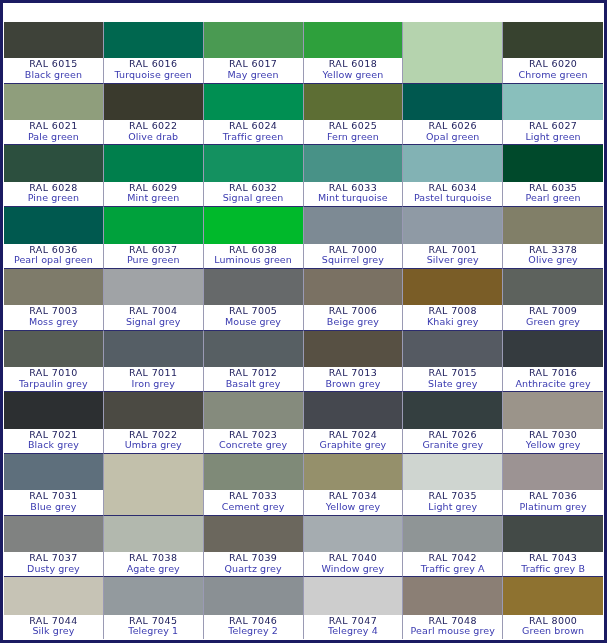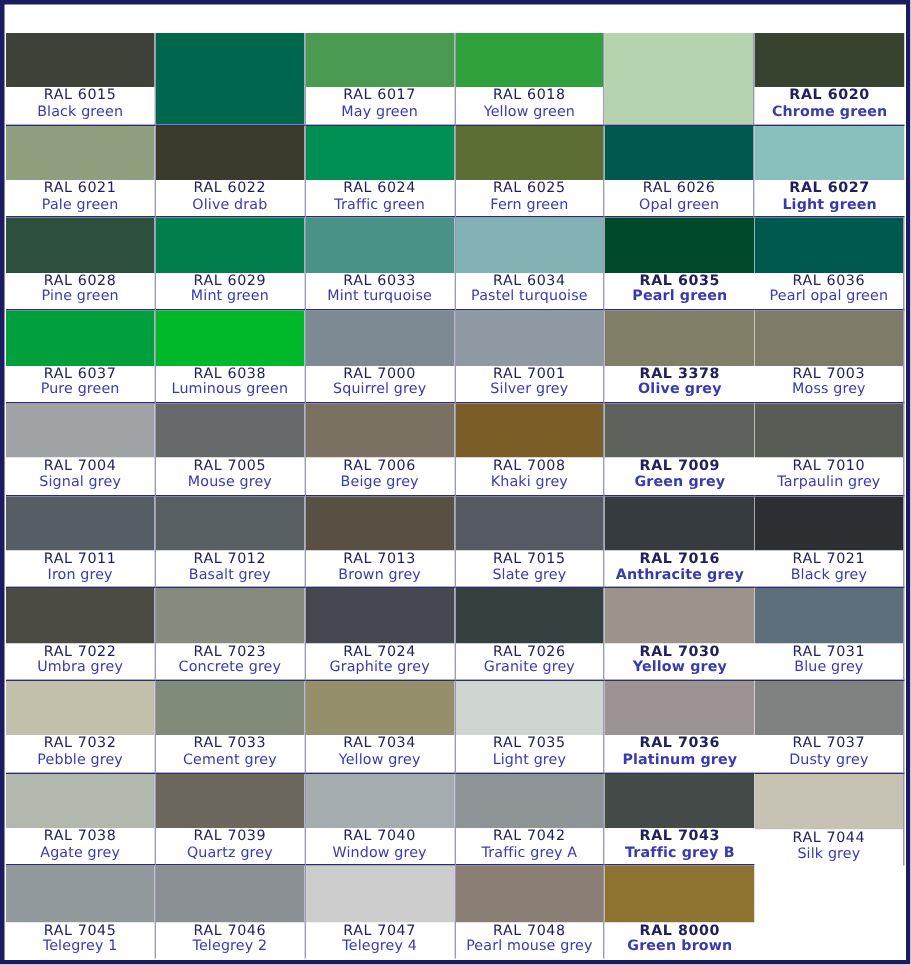--- a/index.html
+++ b/index.html
@@ -34,21 +34,20 @@
     position: relative;
     display: flex;
     flex-direction: column;
     box-sizing: border-box;
     border-right: 1px solid #9a9ab4;
     border-bottom: 1px solid #2b2b6e;
     overflow: hidden;
   }
   .swatch-cell.last-col {
     border-right: none;
-    font-weight: bold;
   }
   .swatch-cell.last-row {
     border-bottom: none;
   }
   .swatch-color {
     flex: 1 1 auto;
     width: 100%;
     min-height: 0;
   }
   .swatch-label {
@@ -80,20 +79,24 @@
   <div id="swatch-grid">
       <div class="swatch-cell">
         <div class="swatch-color" style="background-color: rgb(62, 66, 57);"></div>
         <div class="swatch-label">
           <span class="swatch-code">RAL 6015</span>
           <span class="swatch-name">Black green</span>
         </div>
       </div>
       <div class="swatch-cell">
         <div class="swatch-color" style="background-color: rgb(0, 103, 79);"></div>
+        <div class="swatch-label">
+          <span class="swatch-code">RAL 6016</span>
+          <span class="swatch-name">Turquoise green</span>
+        </div>
       </div>
       <div class="swatch-cell">
         <div class="swatch-color" style="background-color: rgb(74, 154, 82);"></div>
         <div class="swatch-label">
           <span class="swatch-code">RAL 6017</span>
           <span class="swatch-name">May green</span>
         </div>
       </div>
       <div class="swatch-cell">
         <div class="swatch-color" style="background-color: rgb(46, 160, 60);"></div>
@@ -162,20 +165,27 @@
         </div>
       </div>
       <div class="swatch-cell">
         <div class="swatch-color" style="background-color: rgb(0, 127, 76);"></div>
         <div class="swatch-label">
           <span class="swatch-code">RAL 6029</span>
           <span class="swatch-name">Mint green</span>
         </div>
       </div>
       <div class="swatch-cell">
+        <div class="swatch-color" style="background-color: rgb(20, 145, 96);"></div>
+        <div class="swatch-label">
+          <span class="swatch-code">RAL 6032</span>
+          <span class="swatch-name">Signal green</span>
+        </div>
+      </div>
+      <div class="swatch-cell">
         <div class="swatch-color" style="background-color: rgb(72, 146, 135);"></div>
         <div class="swatch-label">
           <span class="swatch-code">RAL 6033</span>
           <span class="swatch-name">Mint turquoise</span>
         </div>
       </div>
       <div class="swatch-cell">
         <div class="swatch-color" style="background-color: rgb(130, 178, 180);"></div>
         <div class="swatch-label">
           <span class="swatch-code">RAL 6034</span>
@@ -359,24 +369,20 @@
       </div>
       <div class="swatch-cell">
         <div class="swatch-color" style="background-color: rgb(94, 111, 124);"></div>
         <div class="swatch-label">
           <span class="swatch-code">RAL 7031</span>
           <span class="swatch-name">Blue grey</span>
         </div>
       </div>
       <div class="swatch-cell">
         <div class="swatch-color" style="background-color: rgb(194, 192, 171);"></div>
-        <div class="swatch-label">
-          <span class="swatch-code">RAL 7032</span>
-          <span class="swatch-name">Pebble grey</span>
-        </div>
       </div>
       <div class="swatch-cell">
         <div class="swatch-color" style="background-color: rgb(127, 138, 120);"></div>
         <div class="swatch-label">
           <span class="swatch-code">RAL 7033</span>
           <span class="swatch-name">Cement grey</span>
         </div>
       </div>
       <div class="swatch-cell">
         <div class="swatch-color" style="background-color: rgb(149, 144, 107);"></div>

